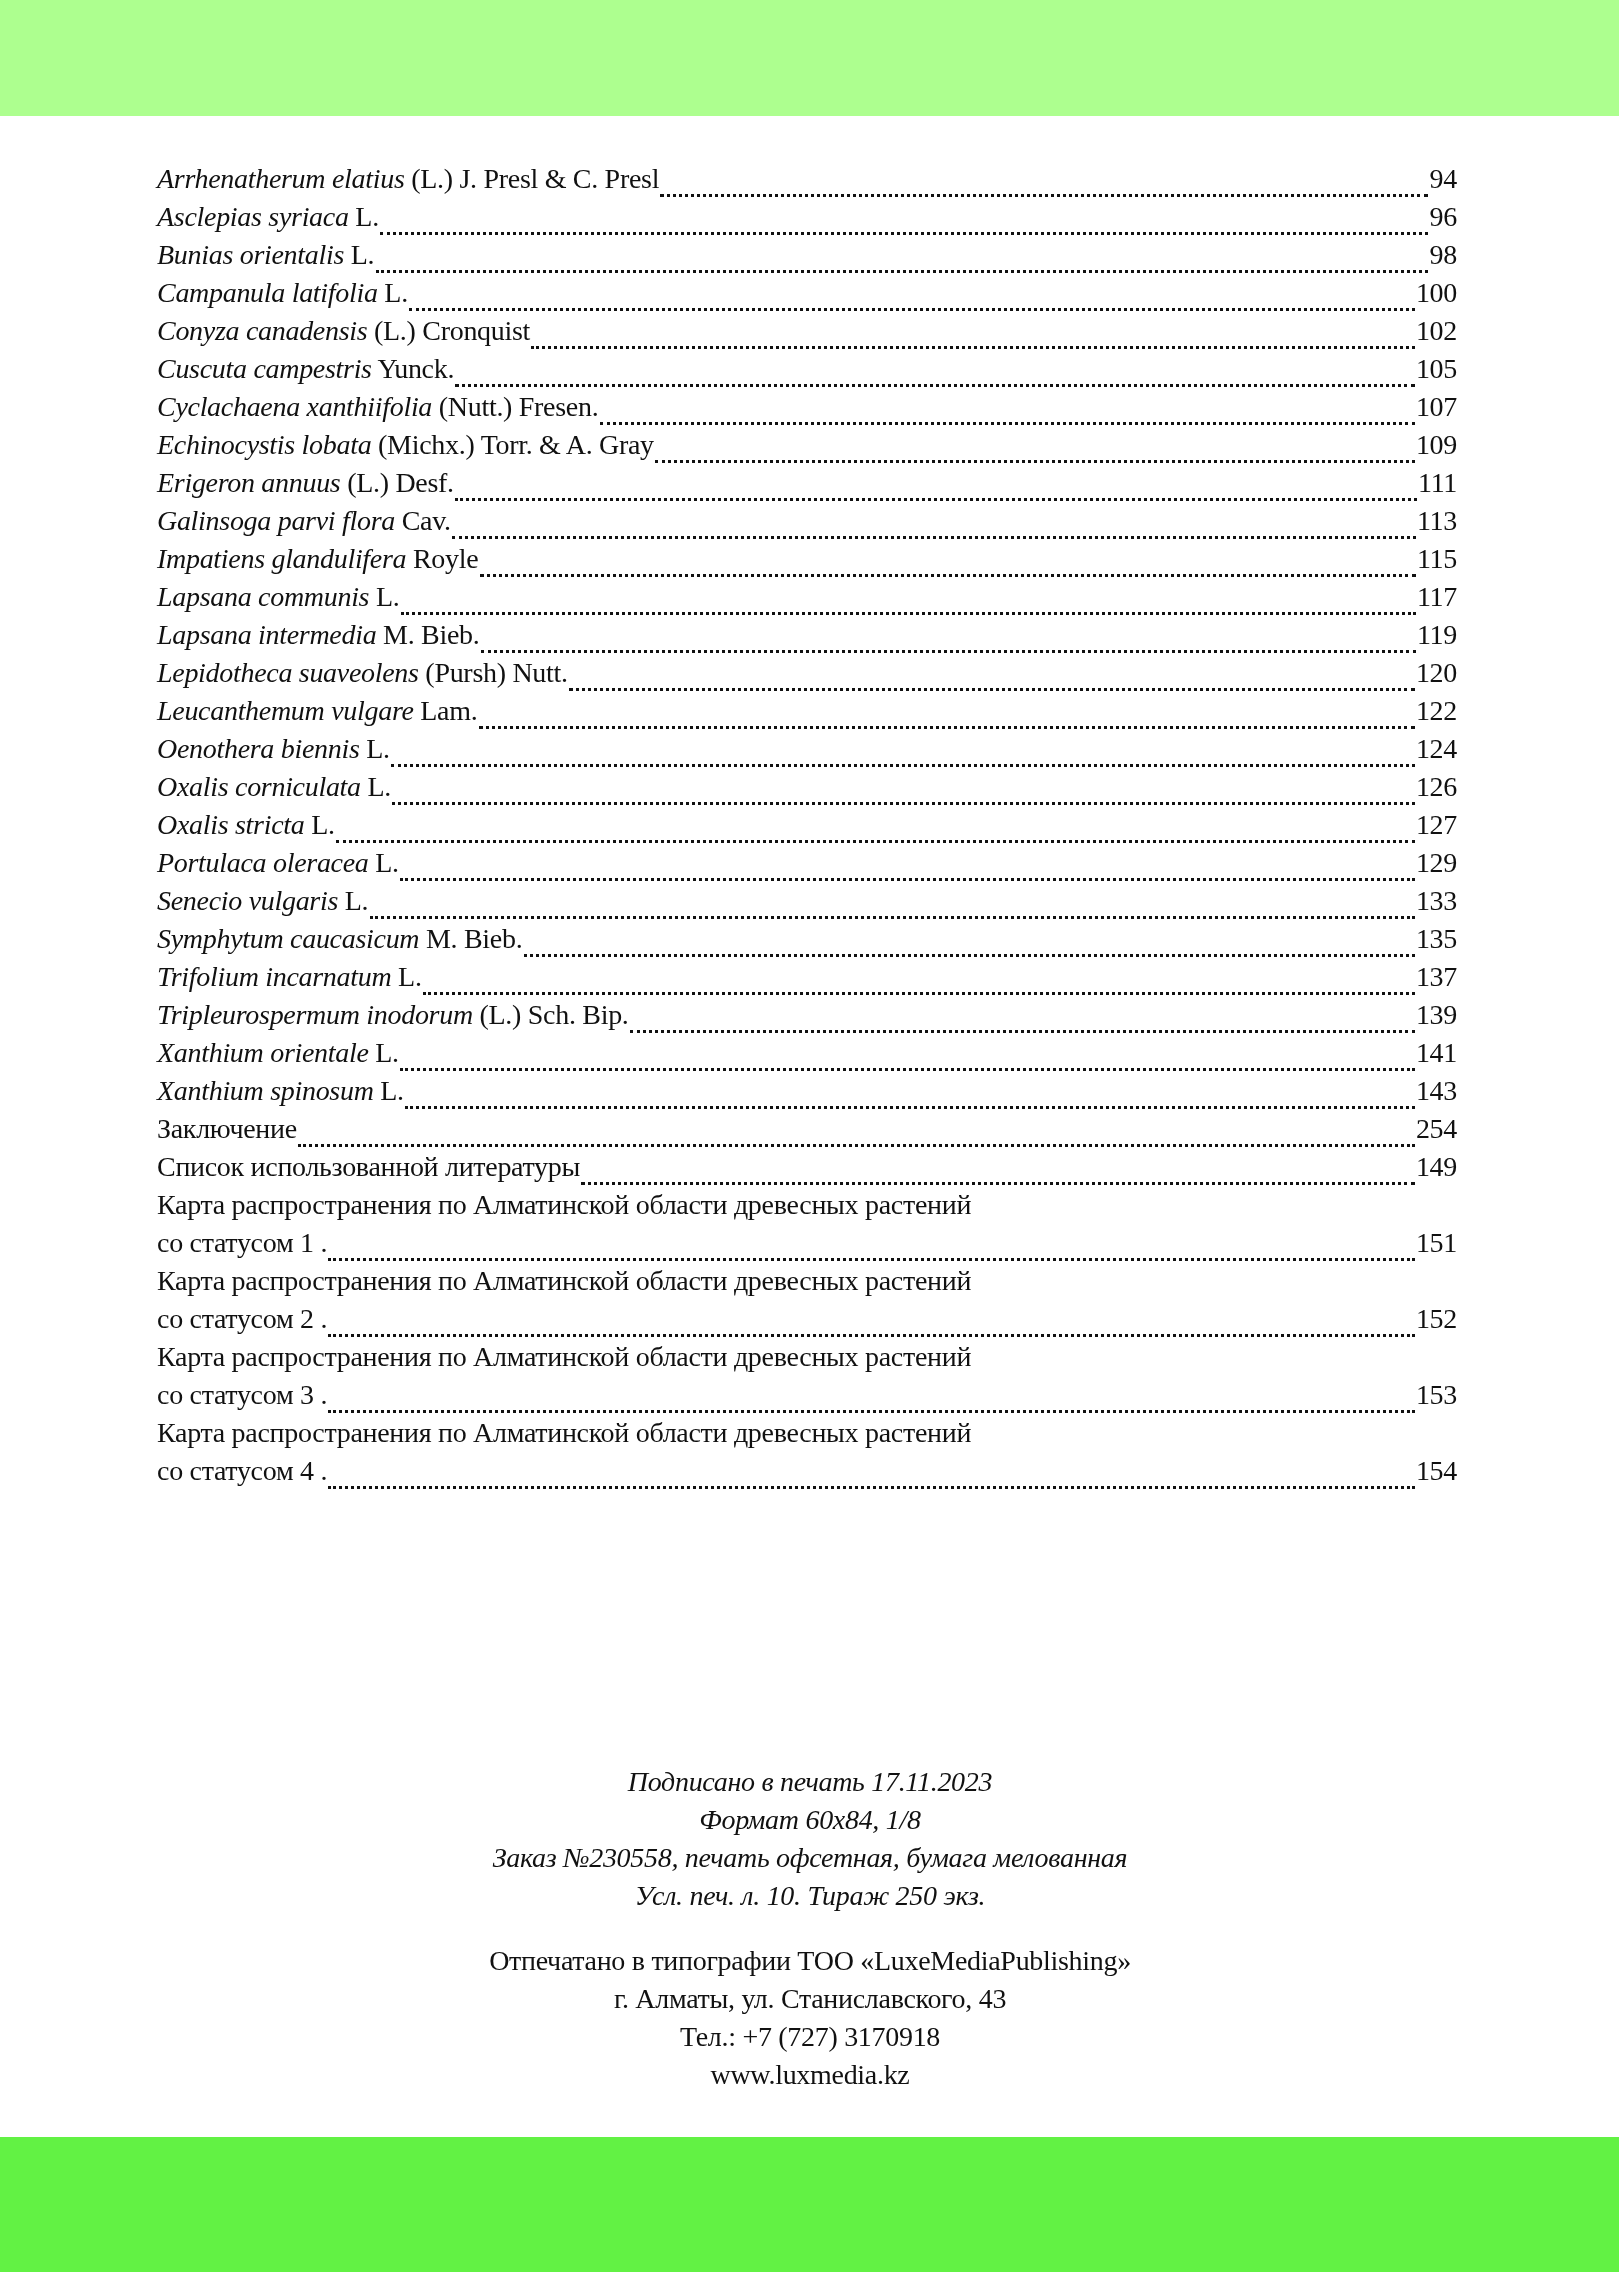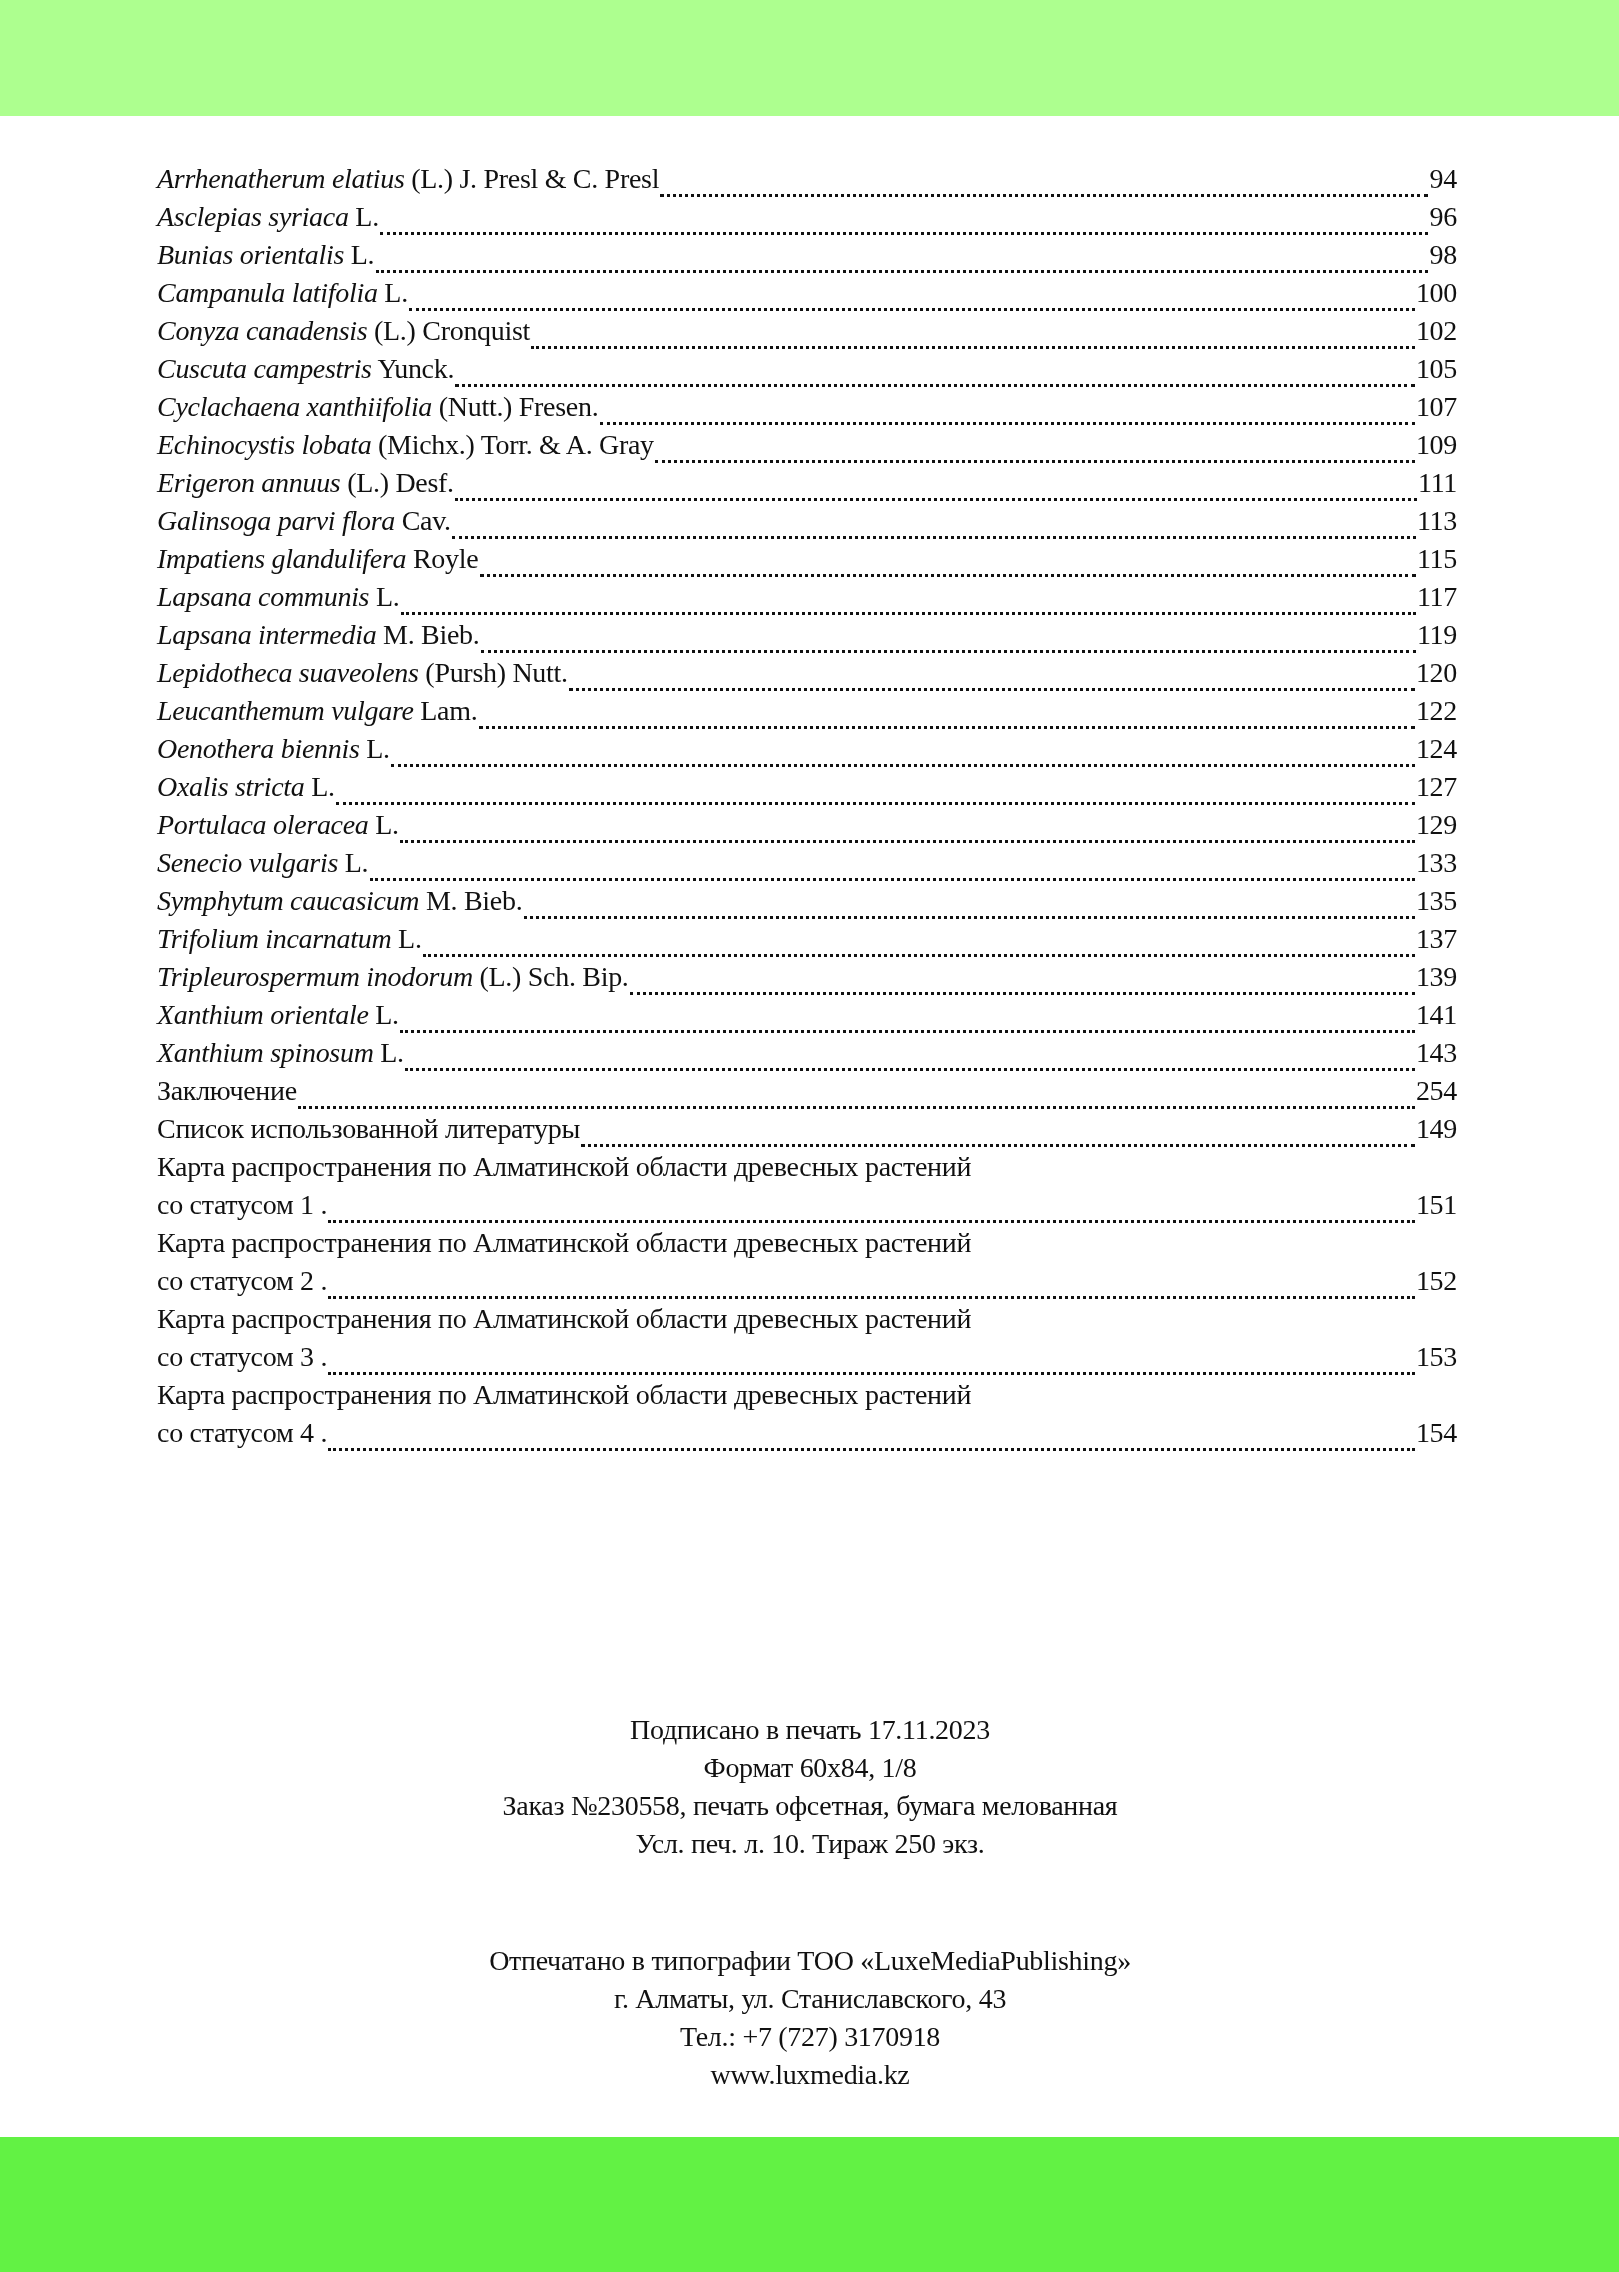--- a/index.html
+++ b/index.html
@@ -21,21 +21,21 @@
     flex: 1 1 auto; overflow: hidden; margin: 0 1.3px;
     border-bottom: 3.2px dotted #111; height: 0; position: relative; top: -1.3px; min-width: 12.7px;
   }
   .toc-row .page { flex: 0 0 auto; text-align: right; }
   .toc-multi .first-line { height: 38px; line-height: 38px; font-size: 28px; letter-spacing: -0.3px; white-space: nowrap; }
   .footer {
     position: absolute; left: 0; width: 1620px; text-align: center;
     font-size: 28px; letter-spacing: -0.3px; line-height: 38px;
   }
   .footer .line { display: block; }
-  .imprint { top: 1711px; }
+  .imprint { top: 1763px; font-style: italic; }
   .printer { top: 1942px; }
 </style>
 </head>
 <body>
 
 <div class="band-top"></div>
 
 <div class="toc" id="toc">
     <div class="toc-row">
       <span class="label"><i>Arrhenatherum elatius</i><span style="white-space: pre;"> (L.) J. Presl &amp; C. Presl</span></span>
@@ -109,20 +109,25 @@
     </div>
     <div class="toc-row">
       <span class="label"><i>Leucanthemum vulgare</i><span style="white-space: pre;"> Lam.</span></span>
       <span class="dots"></span>
       <span class="page">122</span>
     </div>
     <div class="toc-row">
       <span class="label"><i>Oenothera biennis</i><span style="white-space: pre;"> L.</span></span>
       <span class="dots"></span>
       <span class="page">124</span>
+    </div>
+    <div class="toc-row">
+      <span class="label"><i>Oxalis corniculata</i><span style="white-space: pre;"> L.</span></span>
+      <span class="dots"></span>
+      <span class="page">126</span>
     </div>
     <div class="toc-row">
       <span class="label"><i>Oxalis stricta</i><span style="white-space: pre;"> L.</span></span>
       <span class="dots"></span>
       <span class="page">127</span>
     </div>
     <div class="toc-row">
       <span class="label"><i>Portulaca oleracea</i><span style="white-space: pre;"> L.</span></span>
       <span class="dots"></span>
       <span class="page">129</span>

